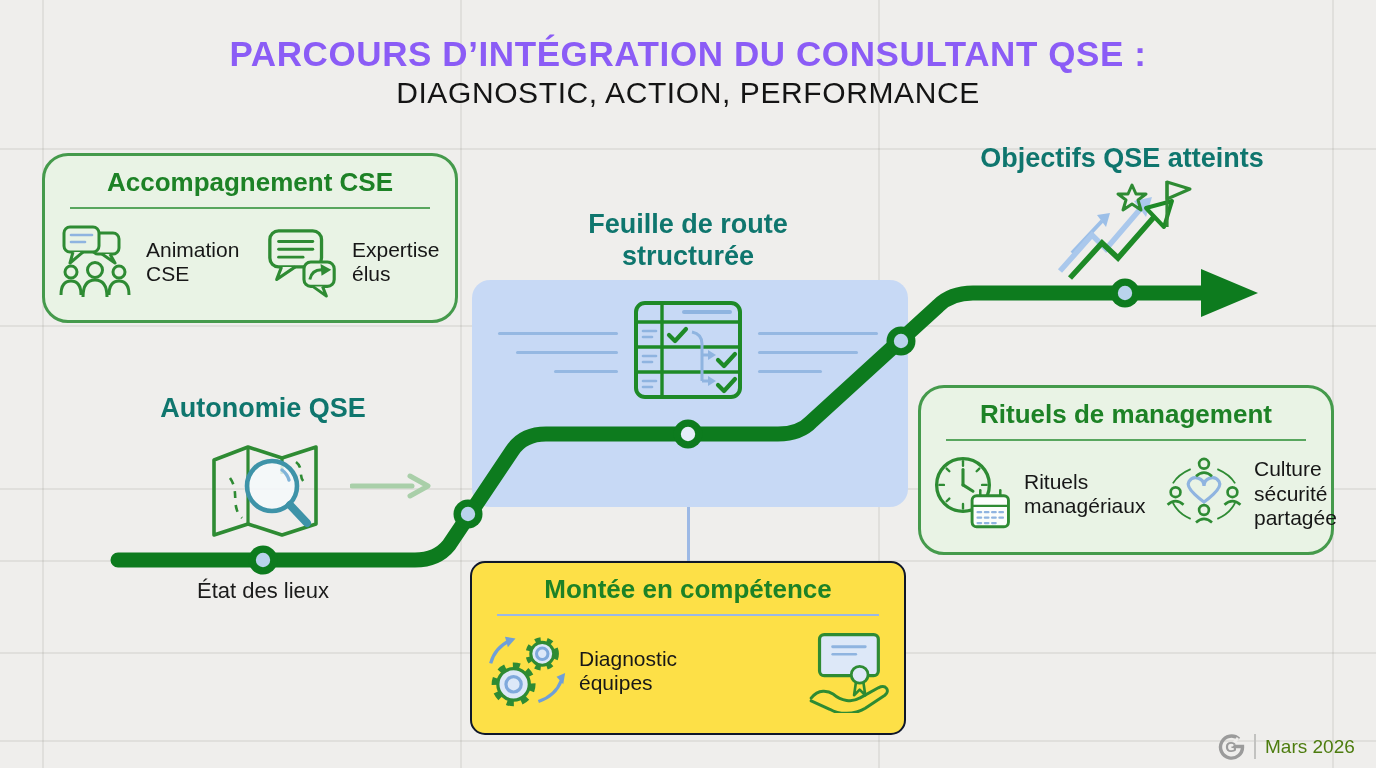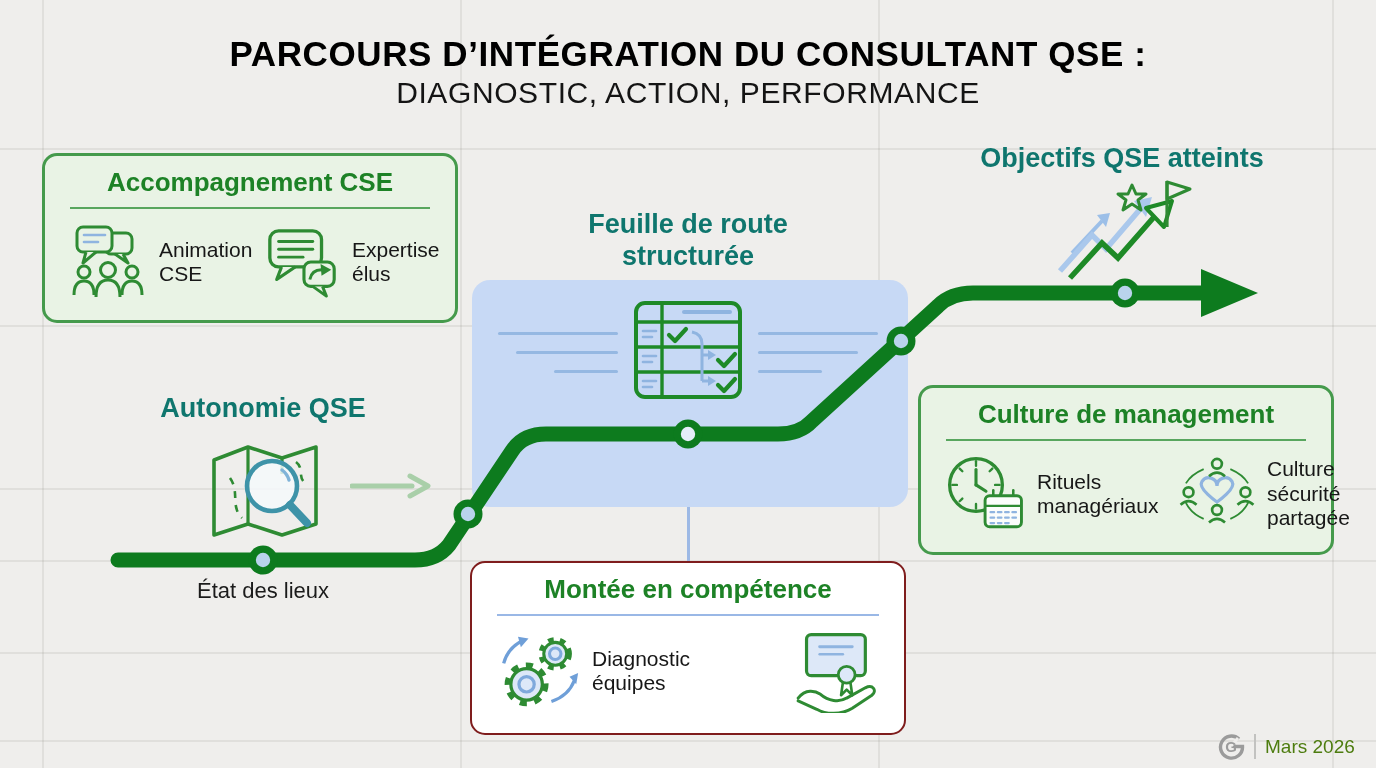--- a/index.html
+++ b/index.html
@@ -2,33 +2,33 @@
 <html><head>
 <meta charset="utf-8">
 <style>
   html,body{margin:0;padding:0;background:#dcdcda;}
   .stage{position:relative;width:1376px;height:768px;background:#efeeec;overflow:hidden;
          font-family:"Liberation Sans",sans-serif;}
   .grid-v{position:absolute;top:0;bottom:0;width:2px;background:rgba(125,125,118,.13);}
   .grid-h{position:absolute;left:0;right:0;height:2px;background:rgba(125,125,118,.13);}
 
   .main-title{position:absolute;top:34px;left:0;width:100%;text-align:center;
-              font-size:35px;font-weight:800;letter-spacing:.6px;color:#000000;}
+              font-size:35px;font-weight:800;letter-spacing:.6px;color:#8b5cf6;}
   .sub-title{position:absolute;top:76px;left:0;width:100%;text-align:center;
              font-size:30px;font-weight:400;letter-spacing:.6px;color:#141414;}
 
-  .gcard{position:absolute;background:#e9f3e5;border:3px solid #459a4c;border-radius:15px;
+  .gcard{position:absolute;background:#e9f3e5;border:3px solid #459a4c;border-radius:26px;
          box-sizing:border-box;}
-  .bcard{position:absolute;background:#ffffff;border:2px solid #7f1d1d;border-radius:15px;
+  .bcard{position:absolute;background:#fde047;border:2px solid #0f172a;border-radius:15px;
          box-sizing:border-box;}
   .card-title{margin-top:11px;text-align:center;font-weight:700;font-size:26px;color:#1d8226;}
   .card-rule{height:2px;width:calc(100% - 50px);margin:9px auto 0;background:#58a65e;border:none;}
   .bcard .card-rule{background:#9ab8e6;}
   .card-items{display:flex;align-items:center;justify-content:space-between;
-              margin-top:13px;padding:0 24px;}
+              margin-top:13px;padding:0 11px;}
   .item{display:flex;align-items:center;gap:10px;}
   .item-label{font-size:21px;line-height:1.16;color:#171717;}
 
   .blue-box{position:absolute;left:472px;top:280px;width:436px;height:227px;
             background:#c7d9f5;border-radius:18px;}
   .deco{position:absolute;height:3px;background:#8fb4e0;border-radius:2px;opacity:.9;}
 
   .stage-title{position:absolute;text-align:center;font-weight:700;color:#0f766e;font-size:27px;line-height:1.2;}
   .caption{position:absolute;text-align:center;font-size:22px;color:#1b1b1b;}
 
@@ -195,21 +195,21 @@
     <path d="M6,96 L38,60 L52,74 L88,32" stroke="#aac8ec" stroke-width="5.5" fill="none"></path>
     <polygon points="80,26 98,22 92,42" fill="#aac8ec"></polygon>
     <path d="M16,103 L48,68 L64,83 L100,42" stroke="#1e8a27" stroke-width="5.5" fill="none"></path>
     <polygon points="92,33 118,26 110,52" fill="#eef5ec" stroke="#1e8a27" stroke-width="4" stroke-linejoin="round"></polygon>
     <path d="M78,10 L82,19 L92,19 L84,25 L87,35 L78,29 L69,35 L72,25 L64,19 L74,19 Z" fill="none" stroke="#2e8b33" stroke-width="3" stroke-linejoin="round"></path>
     <line x1="113" y1="6" x2="113" y2="52" stroke="#2e8b33" stroke-width="3.2"></line>
     <path d="M113,7 L136,14 L113,24 Z" fill="none" stroke="#2e8b33" stroke-width="3" stroke-linejoin="round"></path>
   </svg>
 
   <div class="gcard" style="left:918px;top:385px;width:416px;height:170px">
-    <div class="card-title">Culture de management</div>
+    <div class="card-title">Rituels de management</div>
     <hr class="card-rule">
     <div class="card-items">
       <div class="item">
         <svg width="82" height="80" viewBox="0 0 90 88">
           <circle cx="34" cy="34" r="29" fill="none" stroke="#2e8b33" stroke-width="3.6"></circle>
           <g stroke="#2e8b33" stroke-width="2.6" stroke-linecap="round">
             <line x1="34" y1="8" x2="34" y2="13"></line>
               <line x1="60" y1="34" x2="55" y2="34"></line>
             <line x1="34" y1="60" x2="34" y2="55"></line>
               <line x1="8" y1="34" x2="13" y2="34"></line>

